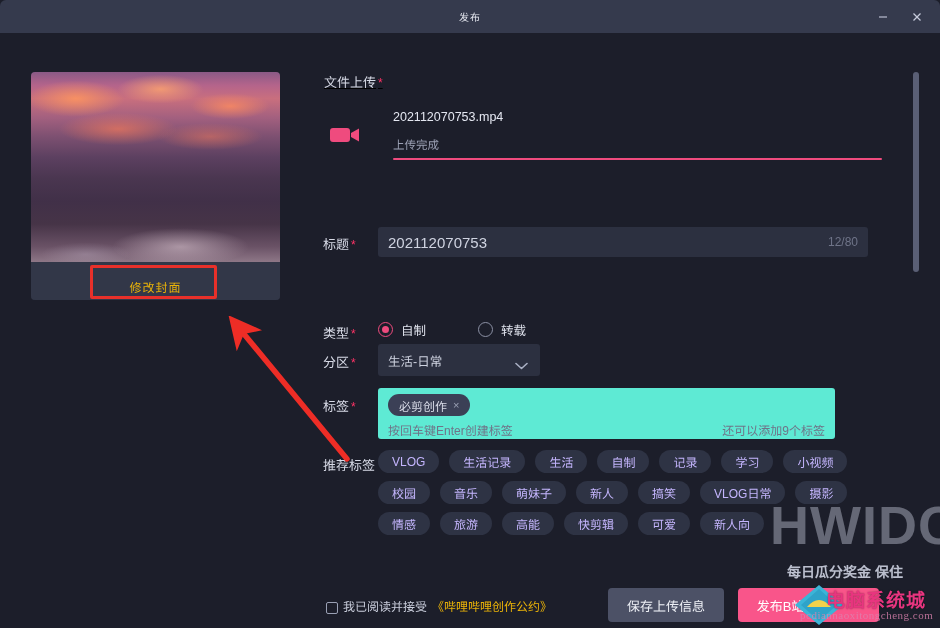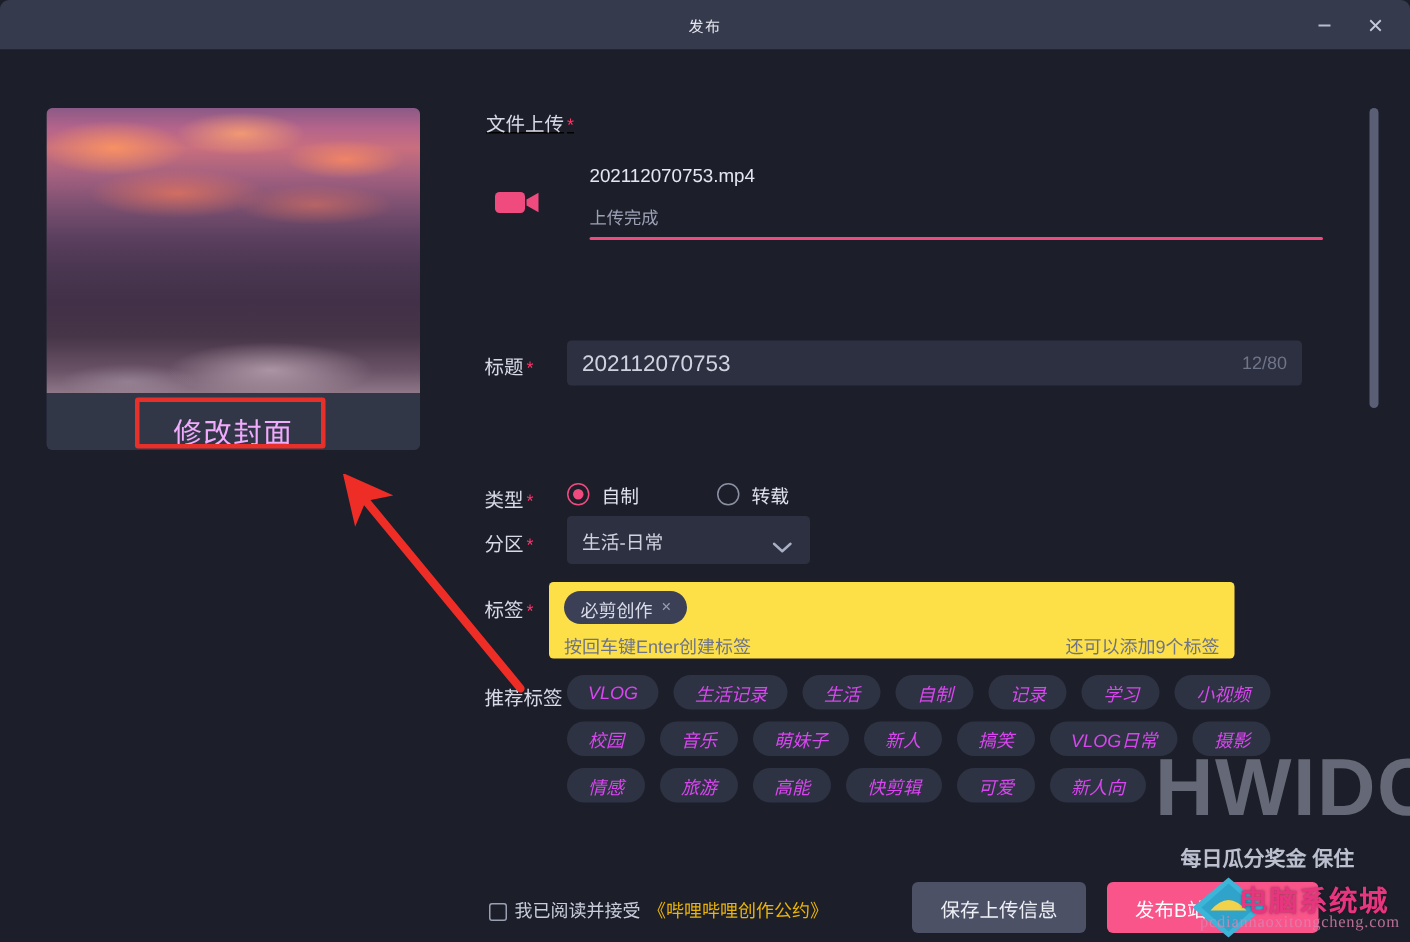--- a/index.html
+++ b/index.html
@@ -77,21 +77,21 @@
         #6a5266 92%,
         #8e7787 100%);
   }
   .cover-btn-row {
     position: absolute; left: 0; top: 190px;
     width: 249px; height: 38px;
     background: #323748;
     display: flex; align-items: center; justify-content: center;
   }
   .cover-btn-label {
-    font-size: 19px; color: #f0abfc; letter-spacing: 1px; margin-top: 11px;
+    font-size: 12px; color: #eab308; letter-spacing: 1px; margin-top: 11px;
   }
 
   
   .anno-rect {
     position: absolute; left: 90px; top: 232px;
     width: 127px; height: 34px;
     border: 3px solid #e8302a;
     border-radius: 2px;
     pointer-events: none;
   }
@@ -188,23 +188,23 @@
   }
   .select-value { font-size: 12.5px; color: #cfd3e0; }
   .select-chevron {
     position: absolute; right: 12px; top: 50%;
     transform: translateY(-50%);
     width: 13px; height: 8px;
   }
 
   
   .tags-box {
-    position: absolute; left: 56px; top: 316px;
+    position: absolute; left: 68px; top: 316px;
     width: 457px; height: 51px;
-    background: #fde047; border-radius: 3px;
+    background: #5eead4; border-radius: 3px;
   }
   .tag-chip {
     position: absolute; left: 10px; top: 6px;
     height: 22px; padding: 0 11px;
     background: #3b4056; border-radius: 11px;
     display: flex; align-items: center; gap: 6px;
     font-size: 12px; color: #d9dce8; cursor: pointer;
   }
   .tag-x { font-size: 11px; color: #9aa0b4; }
   .tags-placeholder {
@@ -222,22 +222,22 @@
     width: 492px;
   }
   .rec-row {
     display: flex; align-items: center;
     gap: 10px; margin-bottom: 8px;
   }
   .rec-chip {
     height: 23px; padding: 0 14px;
     background: #2e3344; border-radius: 13px;
     display: flex; align-items: center;
-    font-size: 12px; color: #d946ef;
-    white-space: nowrap; cursor: pointer; font-style: italic;
+    font-size: 12px; color: #c4b5fd;
+    white-space: nowrap; cursor: pointer;
   }
 
   
   .act-row {
     position: absolute; left: 68px; top: 478px;
     display: flex; gap: 10px;
   }
   .act-chip {
     height: 25px; padding: 0 14px;
     background: #2e3344; border-radius: 13px;

